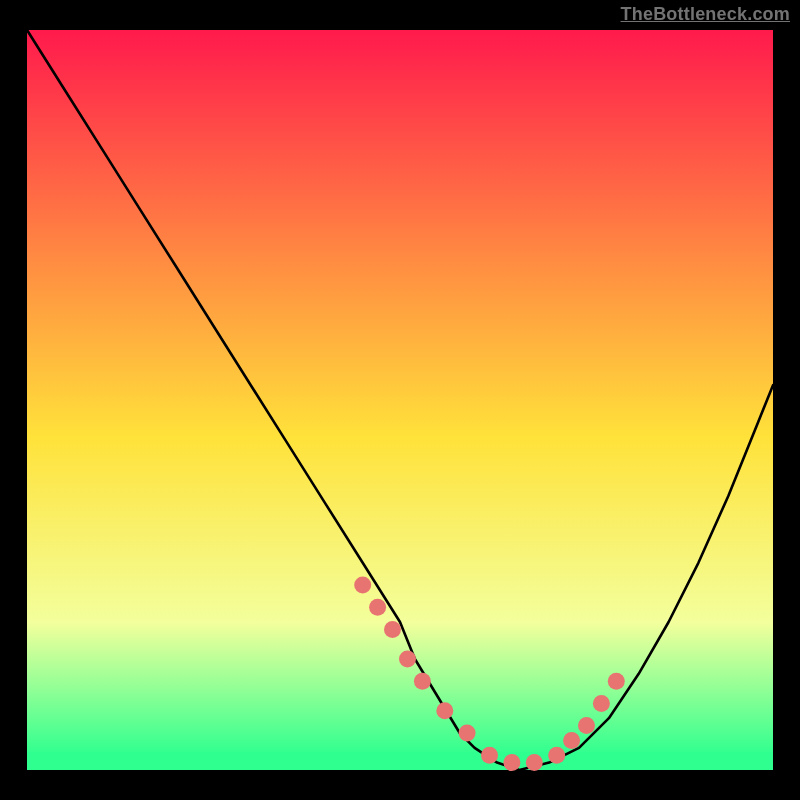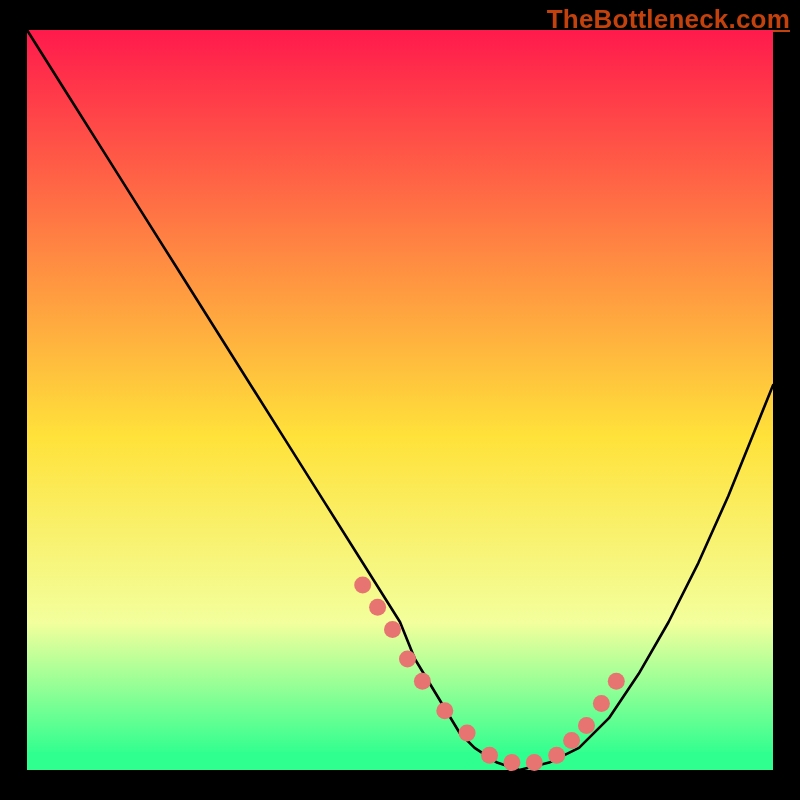--- a/index.html
+++ b/index.html
@@ -14,22 +14,22 @@
   .frame {
     position: absolute;
     left: 0; top: 0;
     width: 800px; height: 800px;
     background: #000;
   }
   .watermark {
     position: absolute;
     top: 4px;
     right: 10px;
-    color: #c2410c;
-    font-size: 26px;
+    color: #737373;
+    font-size: 18px;
     font-weight: 600;
     letter-spacing: 0.2px;
     text-decoration: underline;
   }
   svg {
     position: absolute;
     left: 0; top: 0;
   }
 </style>
 </head>

